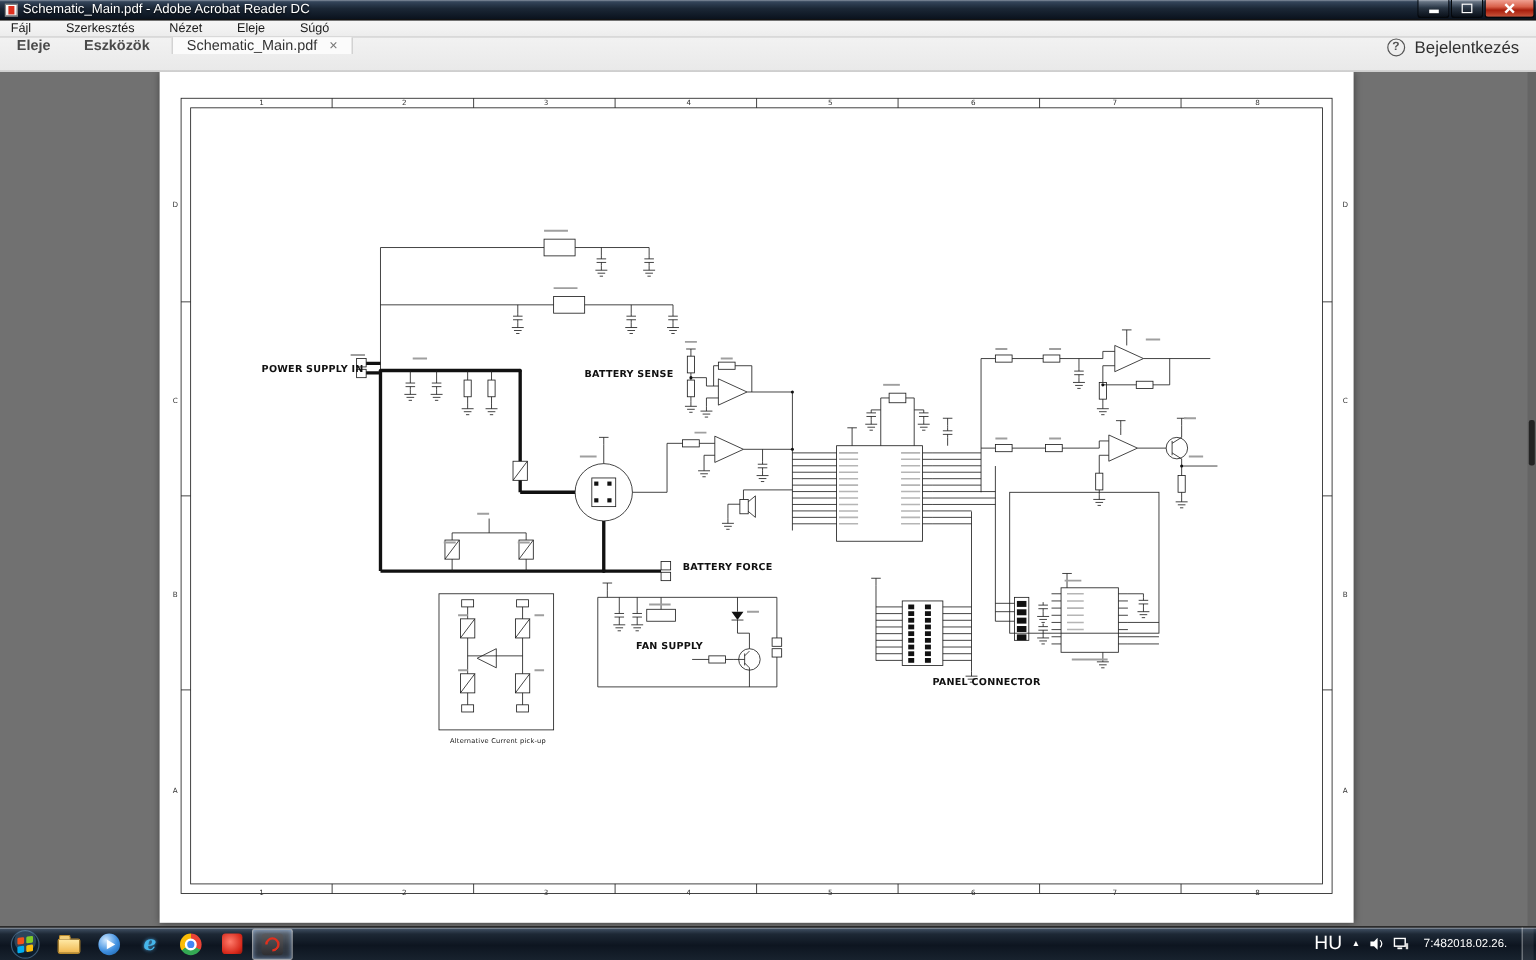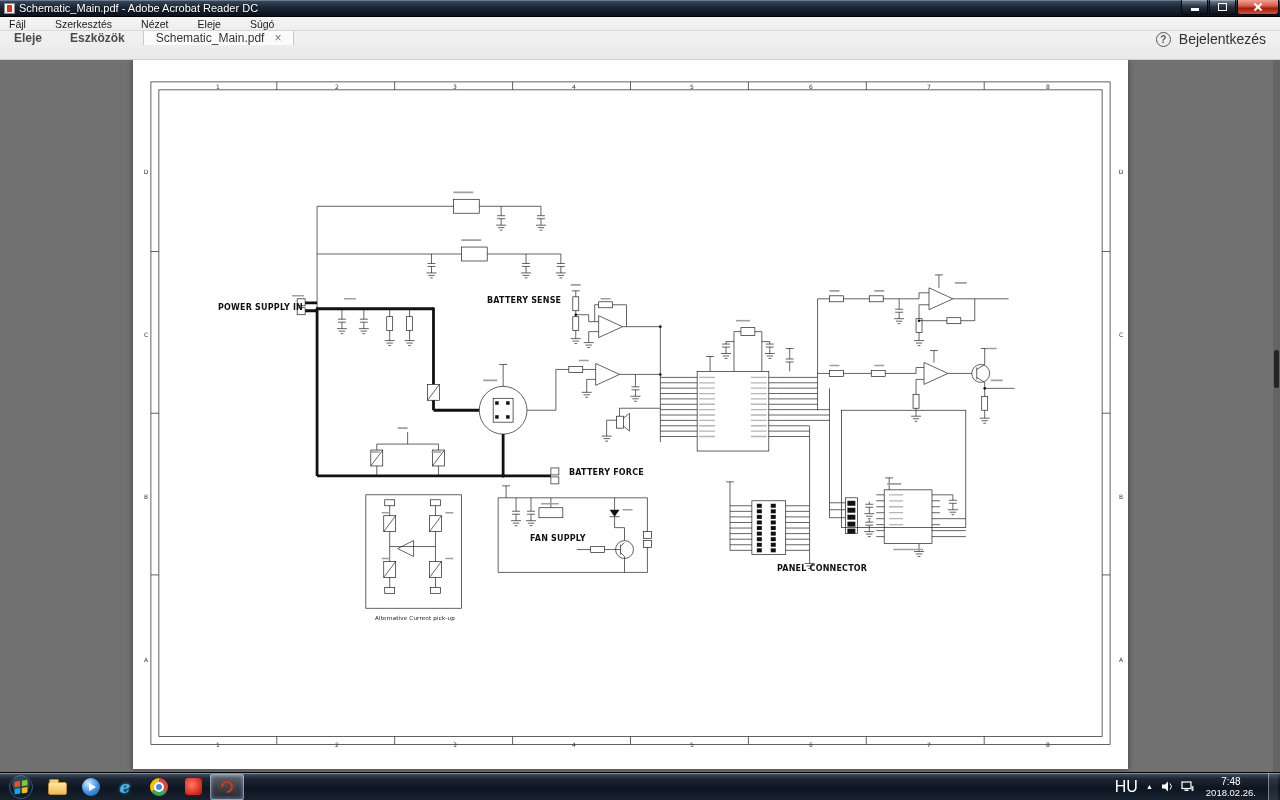--- a/index.html
+++ b/index.html
@@ -42,21 +42,21 @@
     font-size:10px; font-weight:700; display:flex; align-items:center; justify-content:center; }
   .signin { font-size:14px; color:#303030; }
 
   
   .docarea { position:relative; height:712px; background:#717171; overflow:hidden; }
   .page { position:absolute; left:133px; top:0; width:995px; height:709px; background:#fff;
     box-shadow:0 0 6px rgba(0,0,0,.45); }
   .page svg { position:absolute; inset:0; }
   .lbl { position:absolute; font-family:"DejaVu Sans",sans-serif; font-weight:700; font-size:8px;
     color:#111; letter-spacing:.2px; white-space:nowrap; }
-  #lbl-power{left:85px;top:243px} #lbl-sense{left:354px;top:236px} #lbl-force{left:436px;top:408px}
+  #lbl-power{left:85px;top:243px} #lbl-sense{left:354px;top:247px} #lbl-force{left:436px;top:408px}
   #lbl-fan{left:397px;top:474px} #lbl-panel{left:644px;top:504px}
   #lbl-alt{left:234px;top:555px;font-size:5.5px;font-weight:400;width:96px;text-align:center}
   .grid-label { position:absolute; font-size:6px; color:#333; transform:translate(-50%,-50%);
     font-family:"DejaVu Sans",sans-serif; }
   .scrollbar { position:absolute; right:0; top:0; bottom:0; width:7px; background:#656565; }
   .scroll-thumb { position:absolute; right:1px; top:290px; width:5px; height:38px; background:#242424; border-radius:2px; }
 
   
   .taskbar { height:28px; background:linear-gradient(180deg,#46566a 0%,#1d2835 20%,#0d1520 55%,#18222e 100%);
     border-top:1px solid #000; position:relative; display:flex; align-items:center; color:#fff; }
@@ -71,21 +71,21 @@
   .icon-wmp::after{content:"";position:absolute;left:7px;top:5px;border-left:7px solid #fff;border-top:4px solid transparent;border-bottom:4px solid transparent}
   .icon-ie{font:italic 700 17px "DejaVu Serif",serif;color:#45b6ea;text-shadow:0 0 3px rgba(90,190,255,.9)}
   .icon-chrome{width:18px;height:18px;border-radius:50%;background:conic-gradient(#ea4335 0 33%,#34a853 0 66%,#fbbc05 0 100%);position:relative}
   .icon-chrome::after{content:"";position:absolute;inset:4px;background:#4285f4;border:2px solid #fff;border-radius:50%}
   .icon-red{width:17px;height:17px;border-radius:3px;background:radial-gradient(circle at 40% 40%,#ff7b6b,#d6281a 70%,#8f140a)}
   .icon-acrobat{width:18px;height:18px;border-radius:3px;background:linear-gradient(#5a5a5e,#2e2e31);display:flex;align-items:center;justify-content:center}
   .icon-acrobat::after{content:"";width:8px;height:8px;border:2.5px solid #e0301e;border-radius:50%;border-left-color:transparent;transform:rotate(-45deg)}
   .tray { margin-left:auto; display:flex; align-items:center; gap:8px; height:100%; padding-right:2px; }
   .tray-lang { font-size:16px; }
   .tray-arrow { font-size:7px; line-height:7px; }
-  .clock { display:flex; flex-direction:column; align-items:center; line-height:11px; padding:0 4px; }
+  .clock { display:flex; flex-direction:row; align-items:center; line-height:11px; padding:0 4px; }
   .clock .t { font-size:10px; } .clock .d { font-size:9.5px; }
   .peek { width:10px; height:100%; border-left:1px solid rgba(255,255,255,.4); background:rgba(255,255,255,.08); }
 
   
   .ln { stroke:#1f1f1f; stroke-width:.7; fill:none; }
   .thick { stroke:#111; stroke-width:2.8; fill:none; }
   .tmark { stroke:#9f9f9f; stroke-width:1.6; fill:none; }
   .pinmark { stroke:#b5b5b5; stroke-width:1.3; fill:none; }
   .dot { fill:#111; }
   .blk { fill:#111; }

